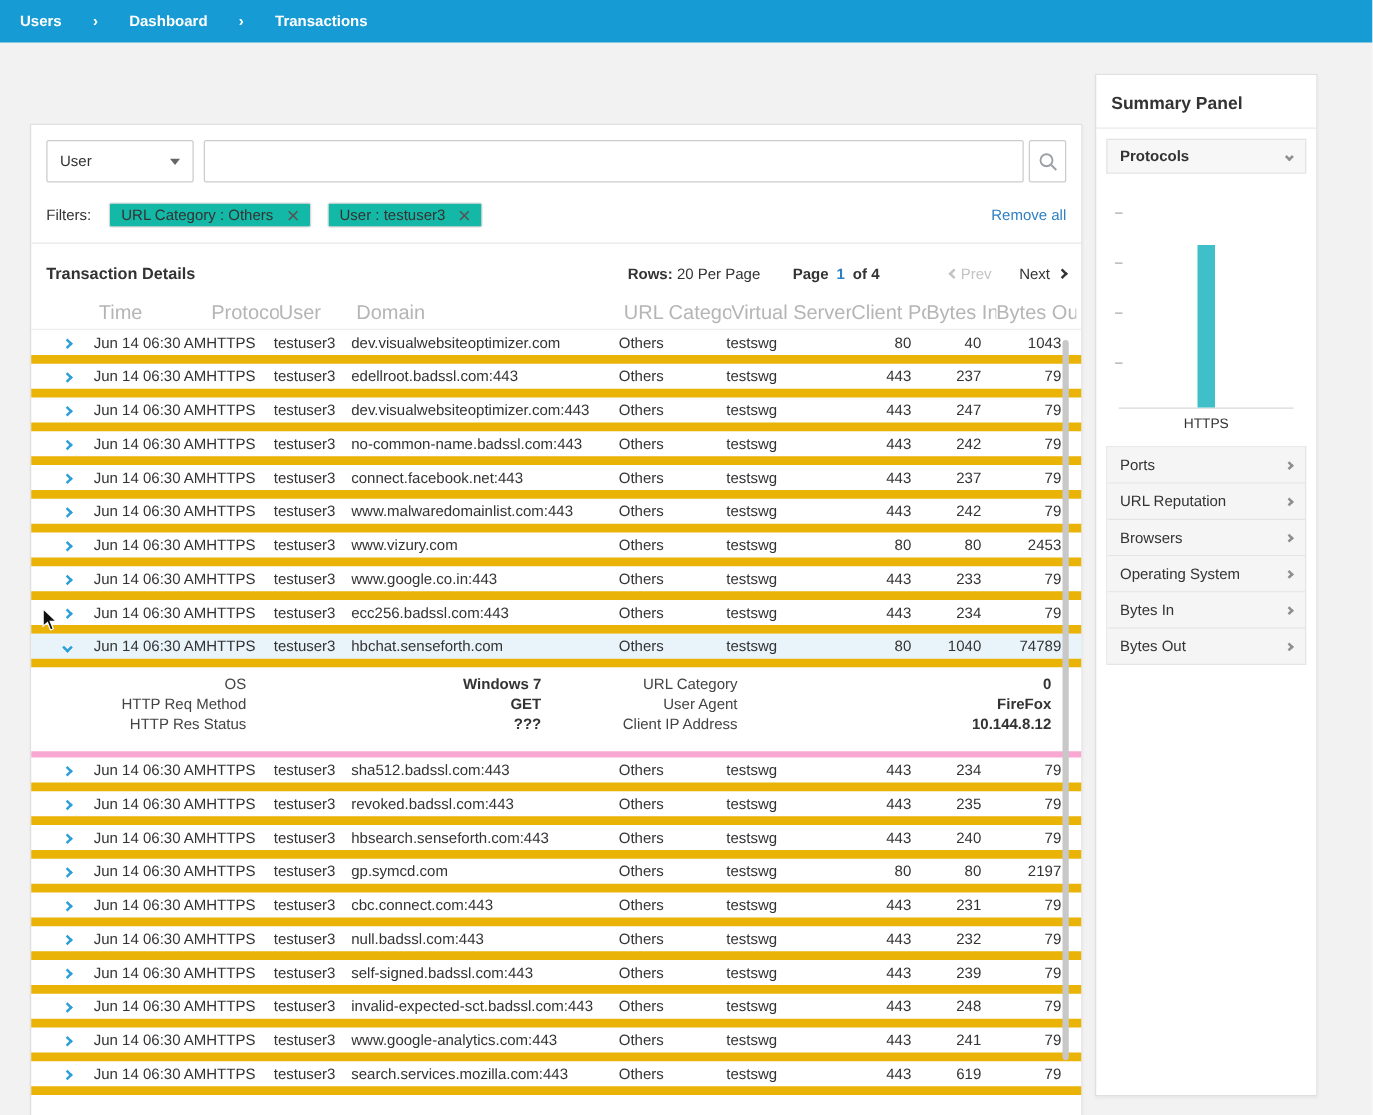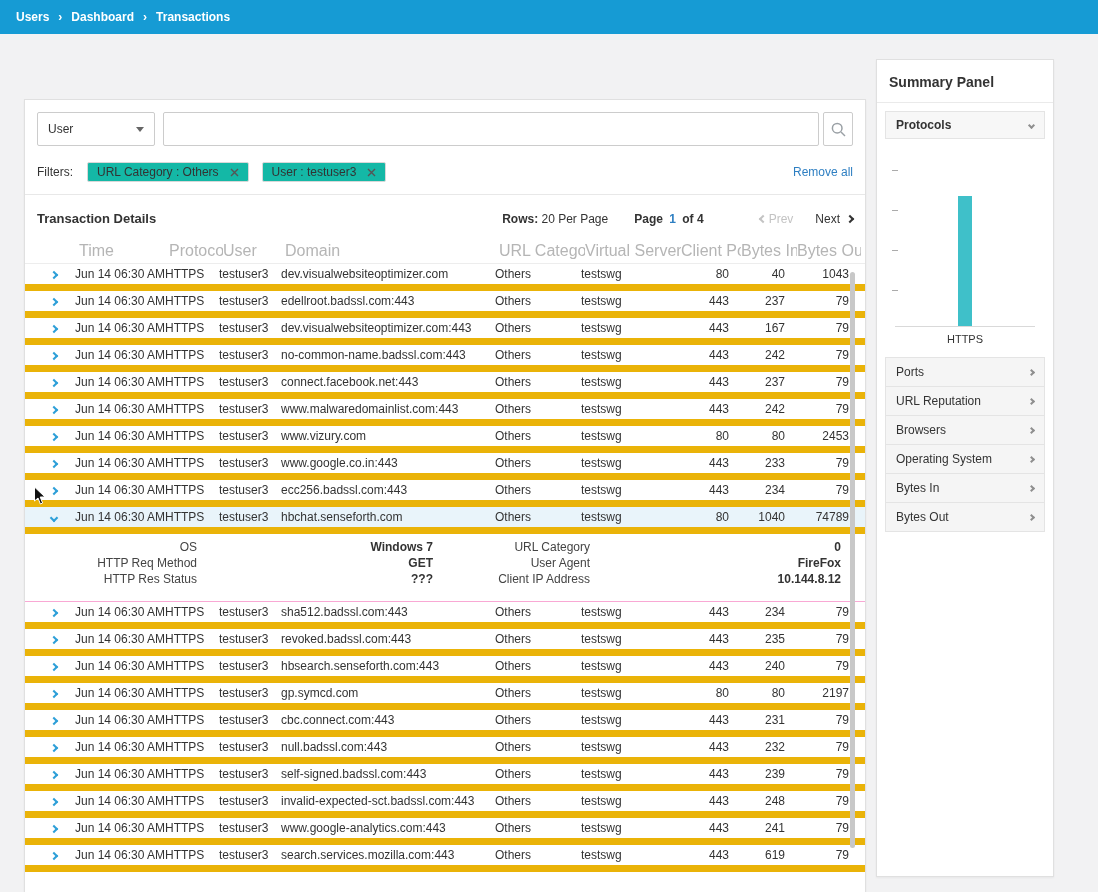--- a/index.html
+++ b/index.html
@@ -3,21 +3,21 @@
 <meta charset="utf-8">
 <style>
   * { box-sizing: border-box; }
   html,body { margin:0; padding:0; }
   body {
     width:1098px; height:892px; overflow:hidden; position:relative;
     background:#f2f2f3; color:#333;
     font-family:"Liberation Sans", sans-serif;
   }
   
-  .topbar { height:34px; background:var(--header,#169bd4); display:flex; align-items:center; padding:0 16px; gap:9px; }
+  .topbar { height:34px; background:var(--header,#169bd4); display:flex; align-items:center; padding:0 16px; gap:25px; }
   .crumb { color:#fff; font-size:12px; font-weight:bold; cursor:pointer; }
   .crumb-sep { color:#fff; font-size:12px; font-weight:bold; }
 
   .content { display:flex; align-items:flex-start; padding:25px 20px 0 24px; gap:10px; }
   .card { background:#fff; border:1px solid #e0e0e0; box-shadow:0 1px 2px rgba(0,0,0,.05); }
   .main-card { width:842px; height:818px; position:relative;margin-top:40px; }
   .side-card { width:178px; height:818px; }
 
   
   .search-row { display:flex; align-items:center; padding:12px 12px 8px; }
@@ -50,21 +50,21 @@
   
   .grid-cols { display:grid; grid-template-columns:26px 90px 54px 62px 214px 86px 96px 60px 56px 64px; align-items:center; }
   .thead { padding-left:28px; height:26px; color:#b5b5b5; font-size:16px; border-bottom:1px solid #ededed; }
   .trow { padding-left:24px; height:27px; font-size:12px; border-bottom:7px solid #eab308; cursor:pointer; }
   .trow.expanded { background:var(--row_highlight,#e9f4fa); }
   .cell { overflow:hidden; white-space:nowrap; }
   .cell.num { text-align:right; padding-right:8px; }
   .row-chev { width:6px; height:6px; border-right:2px solid; border-bottom:2px solid; color:var(--chevron,#2d9fd8); transform:rotate(-45deg); display:inline-block; margin-left:2px; }
   .trow.expanded .row-chev { transform:rotate(45deg); }
 
-  .details-block { display:flex; padding:6px 12px 14px; font-size:12px; border-bottom:1px solid #f9a8d4; background:#fff; }
+  .details-block { display:flex; padding:6px 12px 14px; font-size:12px; border-bottom:5px solid #f9a8d4; background:#fff; }
   .details-col { width:50%; display:flex; flex-direction:column; gap:1px; }
   .dpair { display:flex; line-height:15px; }
   .col-left .dlabel { flex:0 0 160px; text-align:right; color:#444; }
   .col-left .dvalue { flex:1; text-align:right; font-weight:bold; padding-right:12px; }
   .col-right .dlabel { flex:0 0 145px; text-align:right; color:#444; }
   .col-right .dvalue { flex:1; text-align:right; font-weight:bold; padding-right:12px; }
 
   .scrollbar { position:absolute; right:10px; top:172px; width:5px; height:576px; background:#c8c8c8; border-radius:3px; cursor:pointer; }
 
   
@@ -194,21 +194,21 @@
 
   <div class="trow grid-cols">
     <span class="cell"><span class="row-chev"></span></span>
     <span class="cell">Jun 14 06:30 AM</span>
     <span class="cell">HTTPS</span>
     <span class="cell">testuser3</span>
     <span class="cell">dev.visualwebsiteoptimizer.com:443</span>
     <span class="cell">Others</span>
     <span class="cell">testswg</span>
     <span class="cell num">443</span>
-    <span class="cell num">167</span>
+    <span class="cell num">247</span>
     <span class="cell num">79</span>
   </div>
 
   <div class="trow grid-cols">
     <span class="cell"><span class="row-chev"></span></span>
     <span class="cell">Jun 14 06:30 AM</span>
     <span class="cell">HTTPS</span>
     <span class="cell">testuser3</span>
     <span class="cell">no-common-name.badssl.com:443</span>
     <span class="cell">Others</span>

